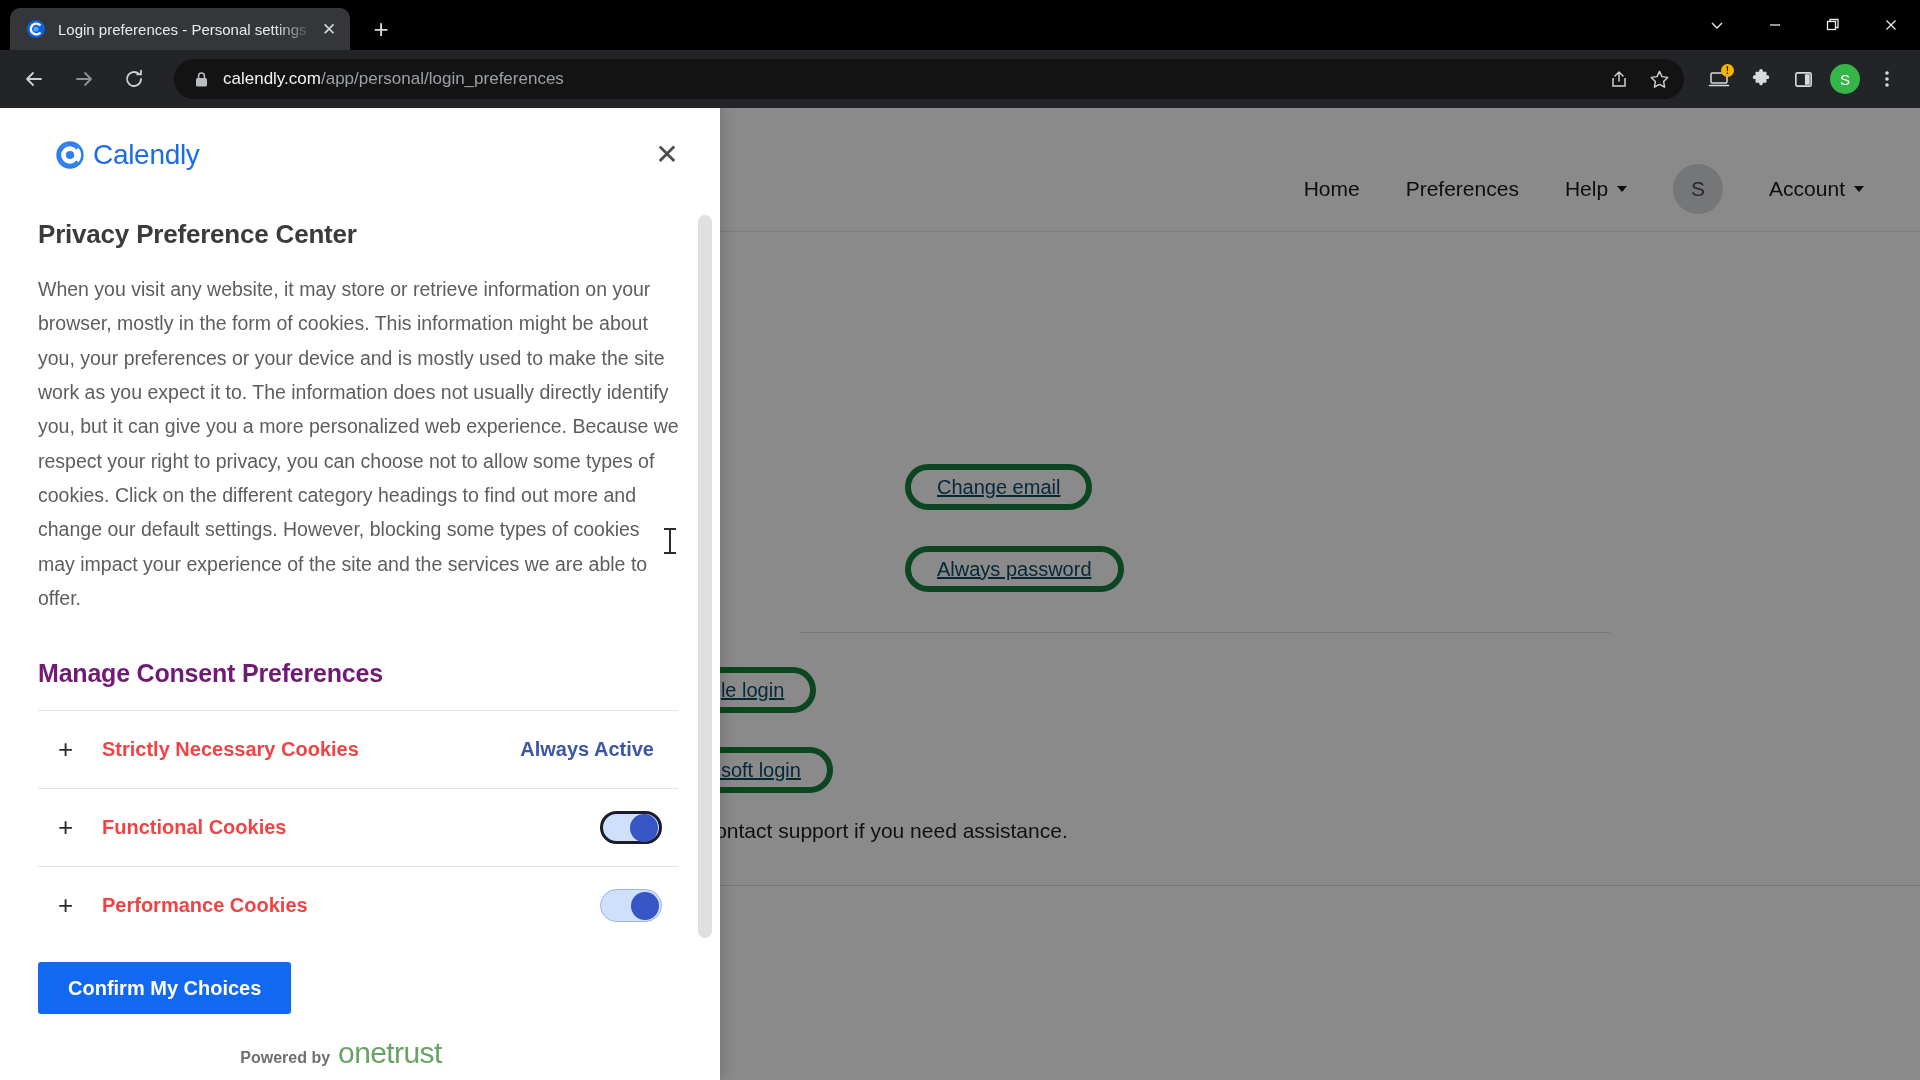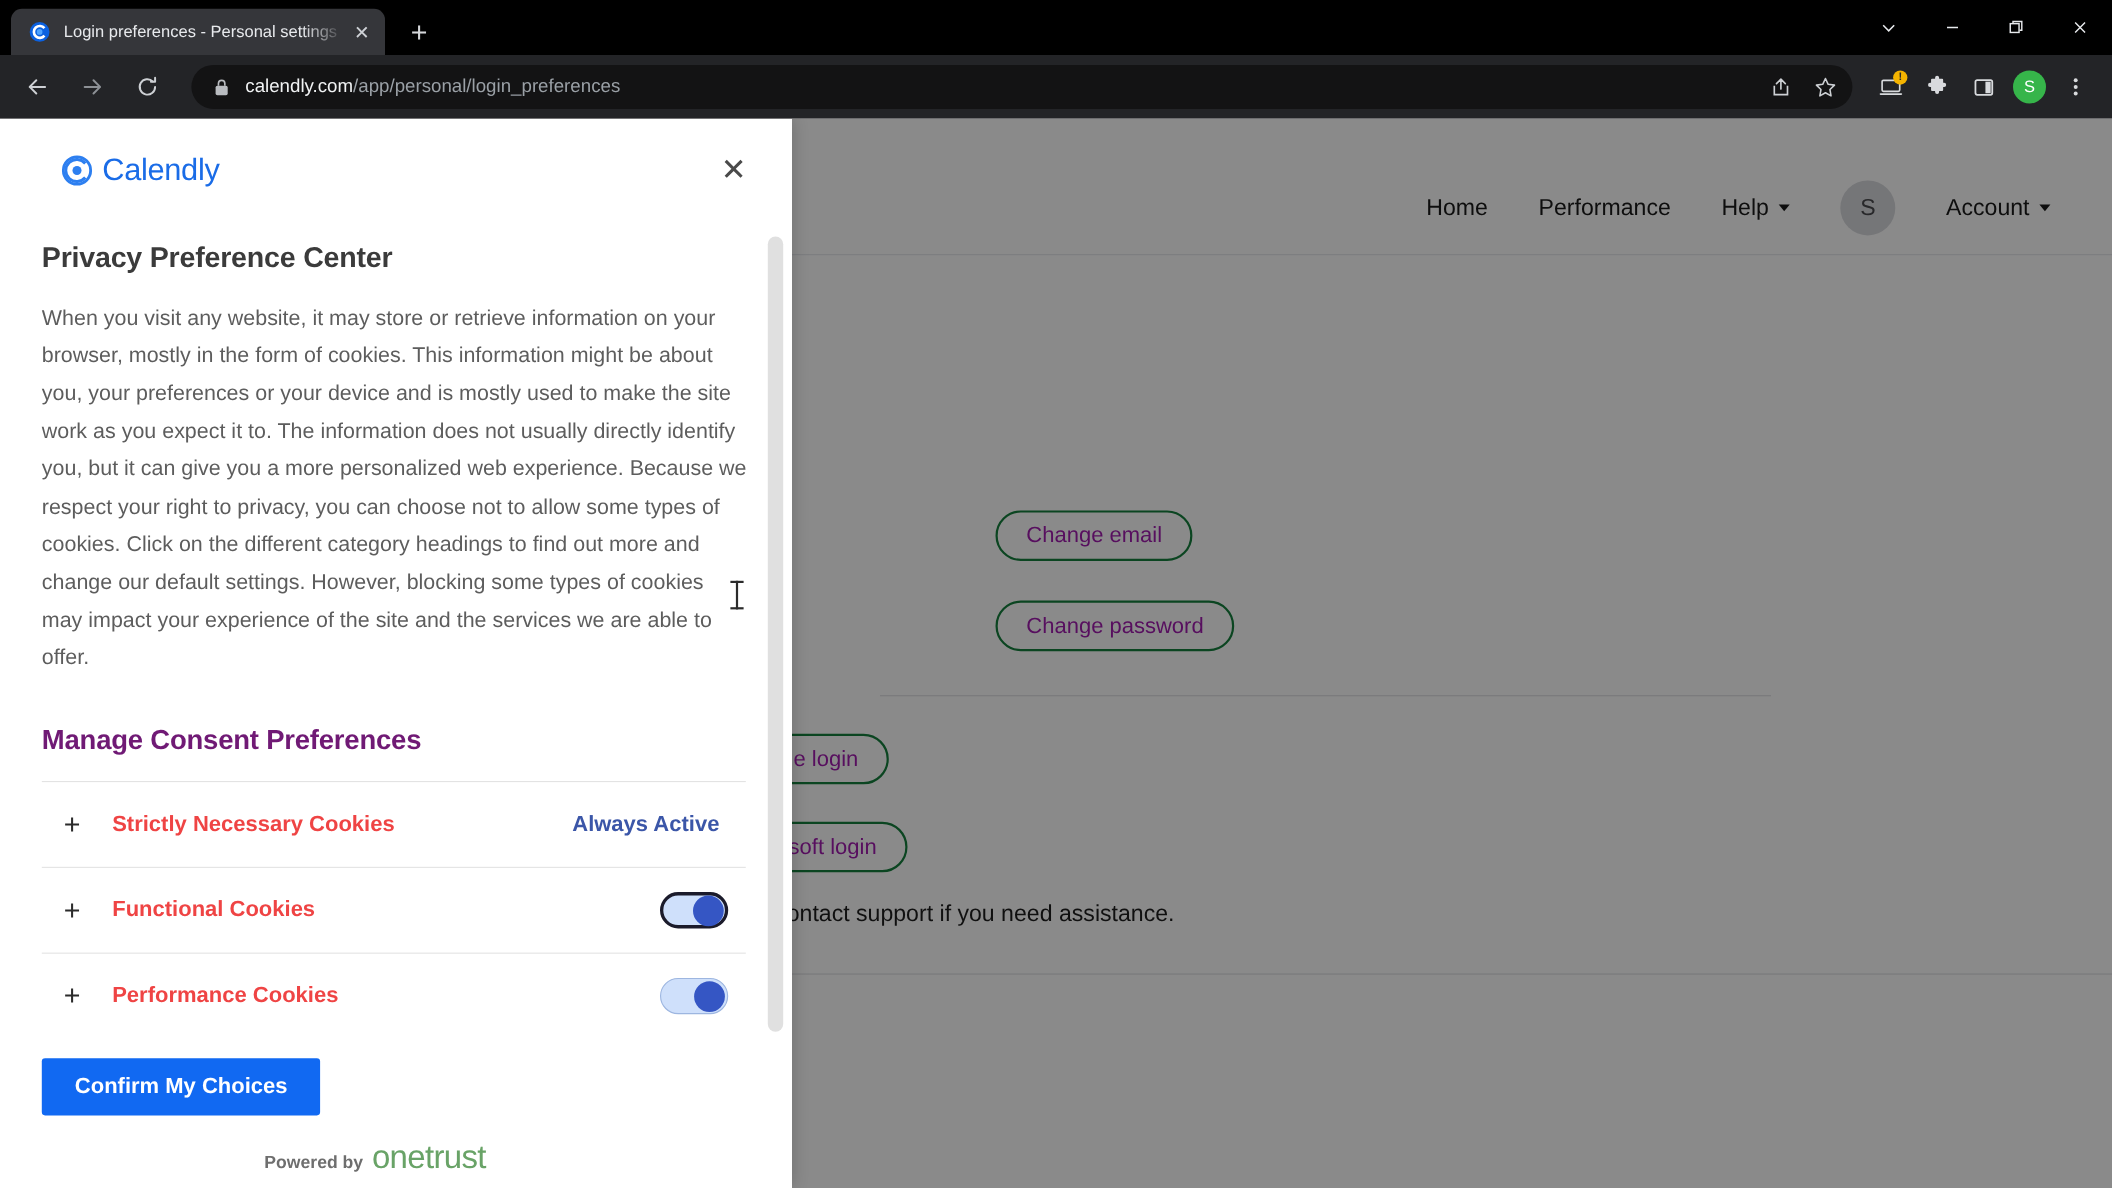--- a/index.html
+++ b/index.html
@@ -114,23 +114,23 @@
     display: flex; align-items: center; justify-content: center;
   }
 
   .page-body { padding: 52px 0 0 0; }
   .page-title { font-size: 44px; font-weight: 700; color: #0d0d0d; padding-left: 310px; }
   .page-sub { font-size: 21px; color: #222; padding-left: 310px; margin-top: 70px; }
 
   .row-btn { margin-top: 36px; padding-left: 905px; }
   .pill {
     display: inline-flex; align-items: center; justify-content: center;
-    height: 46px; padding: 0 26px; border: 2px solid #15803d;
+    height: 46px; padding: 0 26px; border: 6px solid #15803d;
     border-radius: 24px; background: transparent;
-    font-size: 20px; color: #a21caf;
+    font-size: 20px; color: #0c4a6e; text-decoration: underline;
   }
   .divider { height: 1px; background: #dcdee1; margin: 40px 310px 0 800px; }
   .row-btn2 { margin-top: 34px; padding-left: 640px; }
   .assist { font-size: 21px; color: #1f1f1f; padding-left: 700px; margin-top: 26px; }
   .divider2 { height: 1px; background: #dcdee1; margin: 42px 0 0 700px; }
 
   .getting-started {
     position: absolute; right: 48px; bottom: 32px;
     background: #252831; color: #e7e9ee;
     border-radius: 12px; padding: 22px 30px;
@@ -336,42 +336,42 @@
   </div>
 
   <div class="viewport">
 
     <div class="page">
       <div class="site-header">
         <span class="nav-link">
           <span>Home</span>
         </span>
         <span class="nav-link">
-          <span>Performance</span>
+          <span>Preferences</span>
         </span>
         <span class="nav-link">
           <span>Help</span>
           <span class="caret"></span>
         </span>
         <span class="nav-avatar">S</span>
         <span class="nav-link">
           <span>Account</span>
           <span class="caret"></span>
         </span>
       </div>
 
       <div class="page-body">
         <div class="page-title">Login preferences</div>
         <div class="page-sub">Change your email address and password.</div>
 
         <div class="row-btn">
           <span class="pill">Change email</span>
         </div>
         <div class="row-btn">
-          <span class="pill">Change password</span>
+          <span class="pill">Always password</span>
         </div>
 
         <div class="divider"></div>
 
         <div class="row-btn2">
           <span class="pill">Google login</span>
         </div>
         <div class="row-btn2">
           <span class="pill">Microsoft login</span>
         </div>

